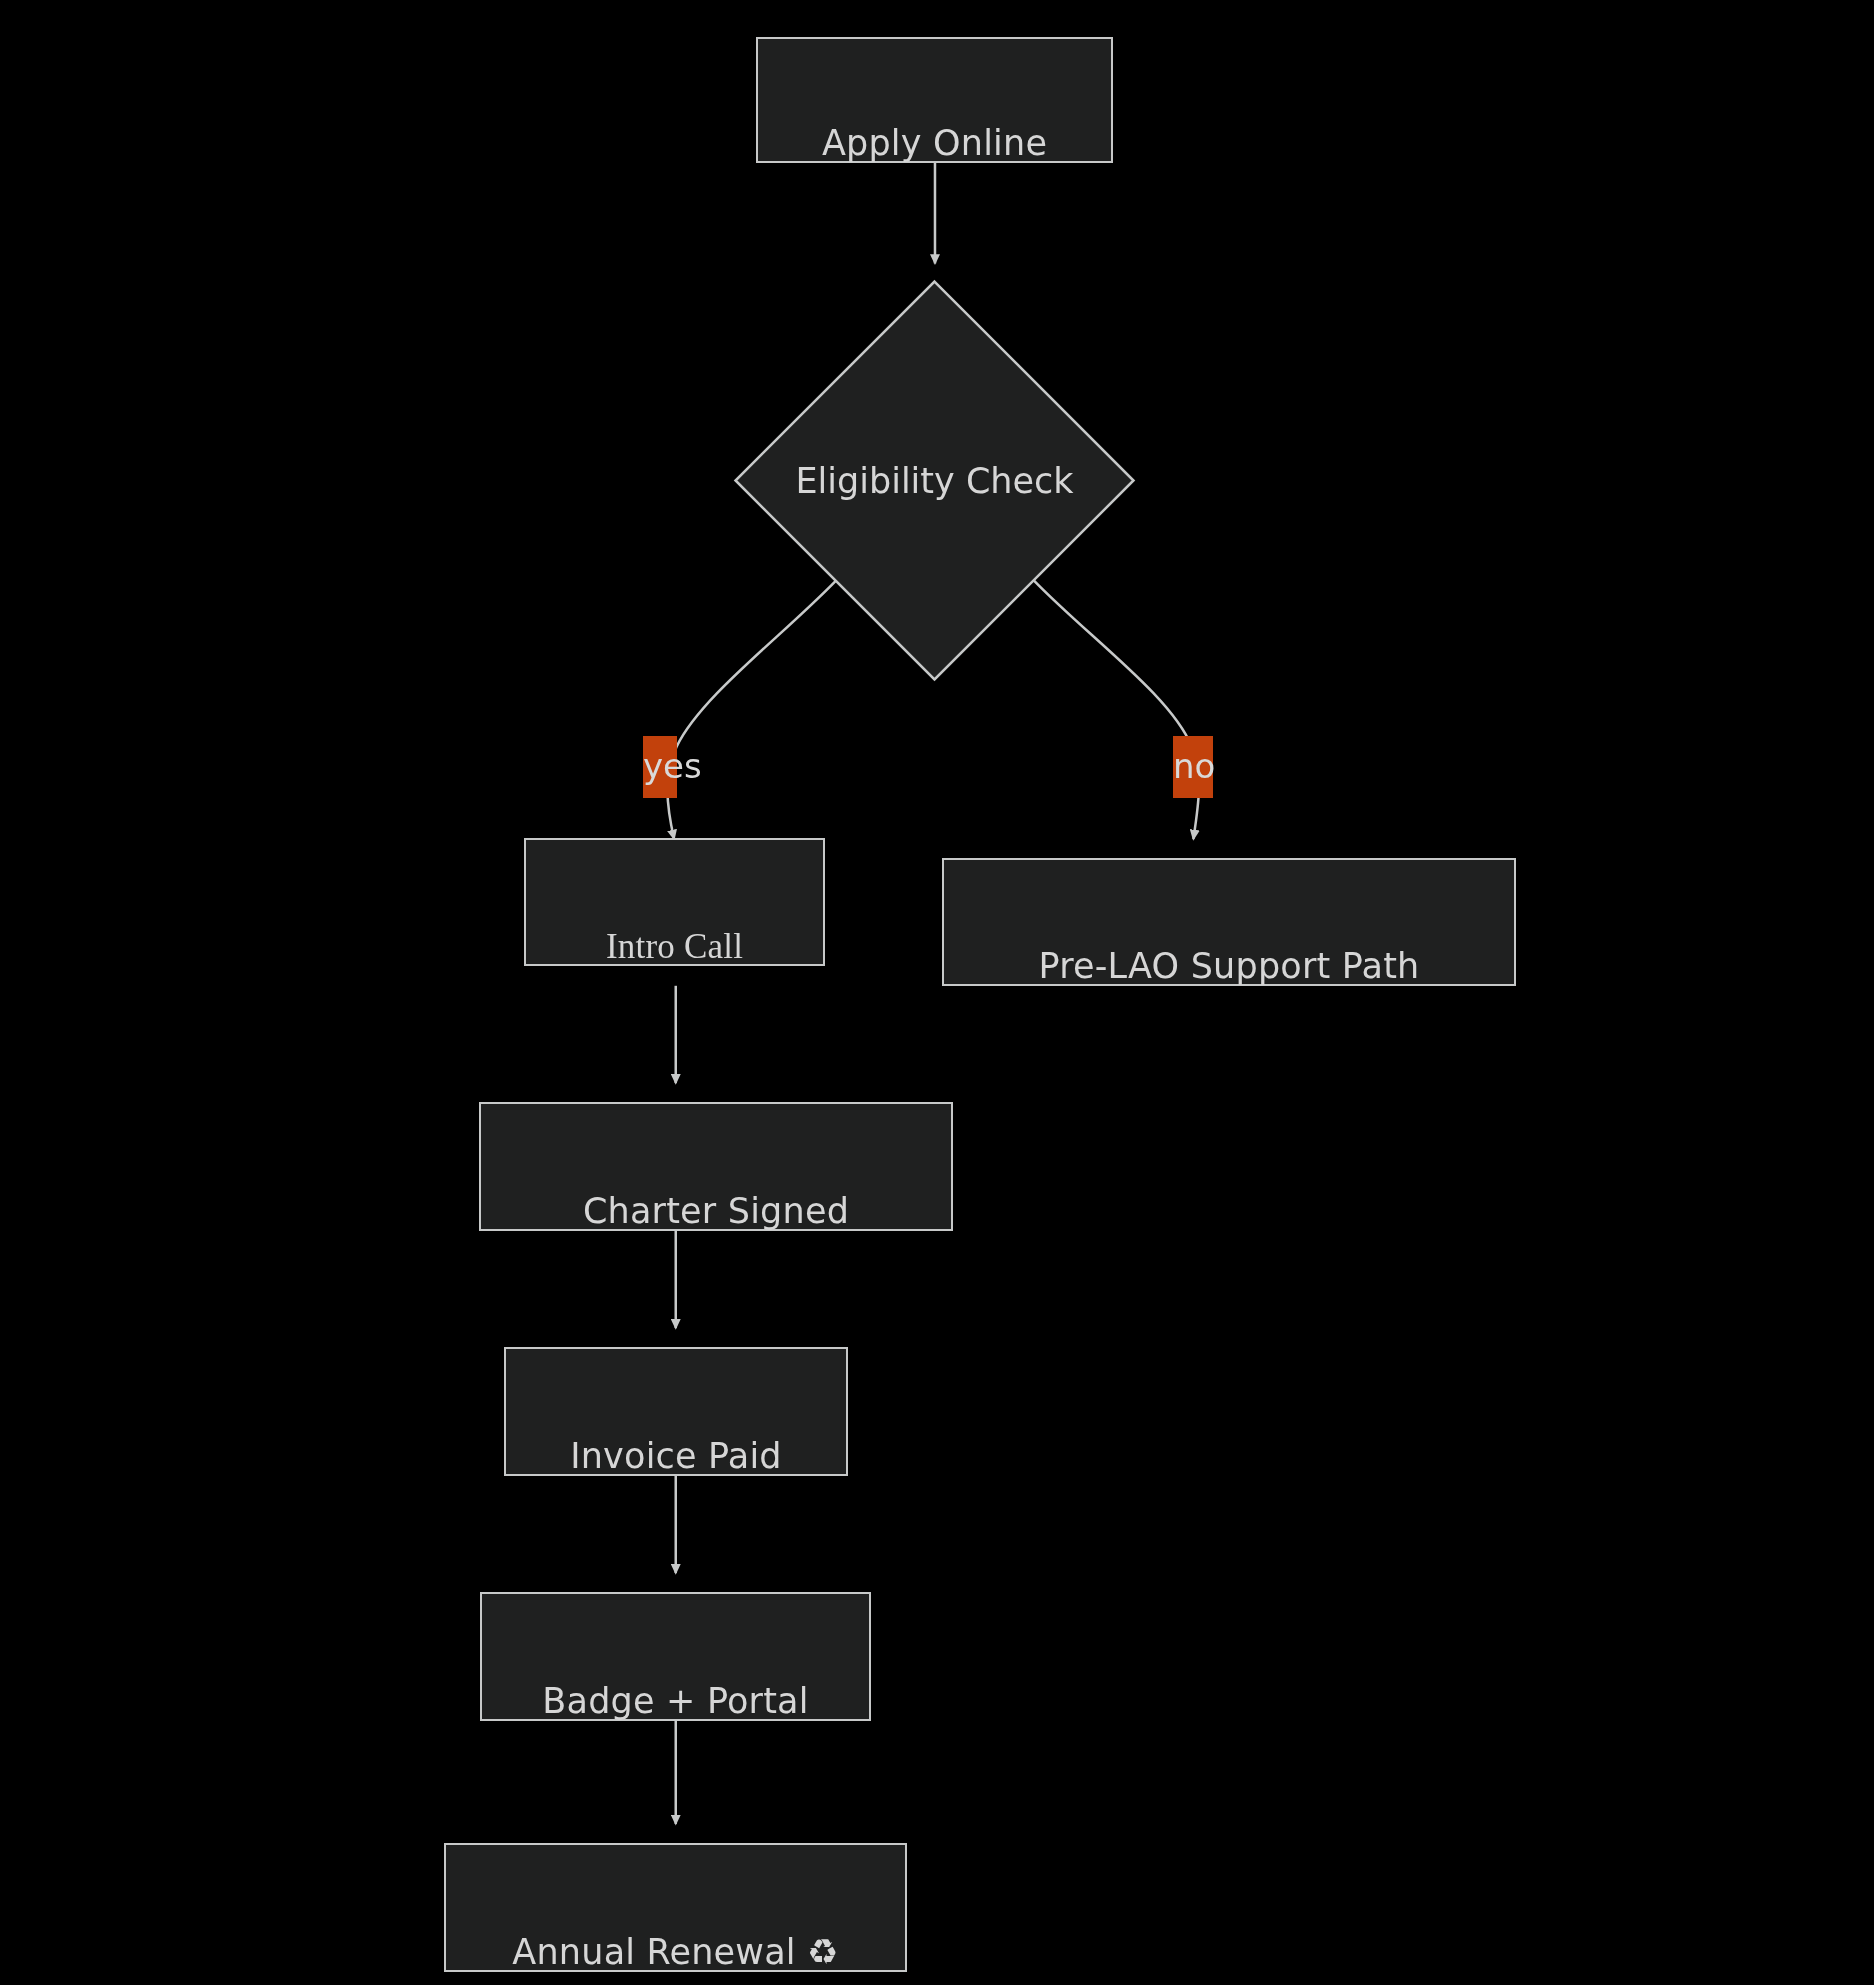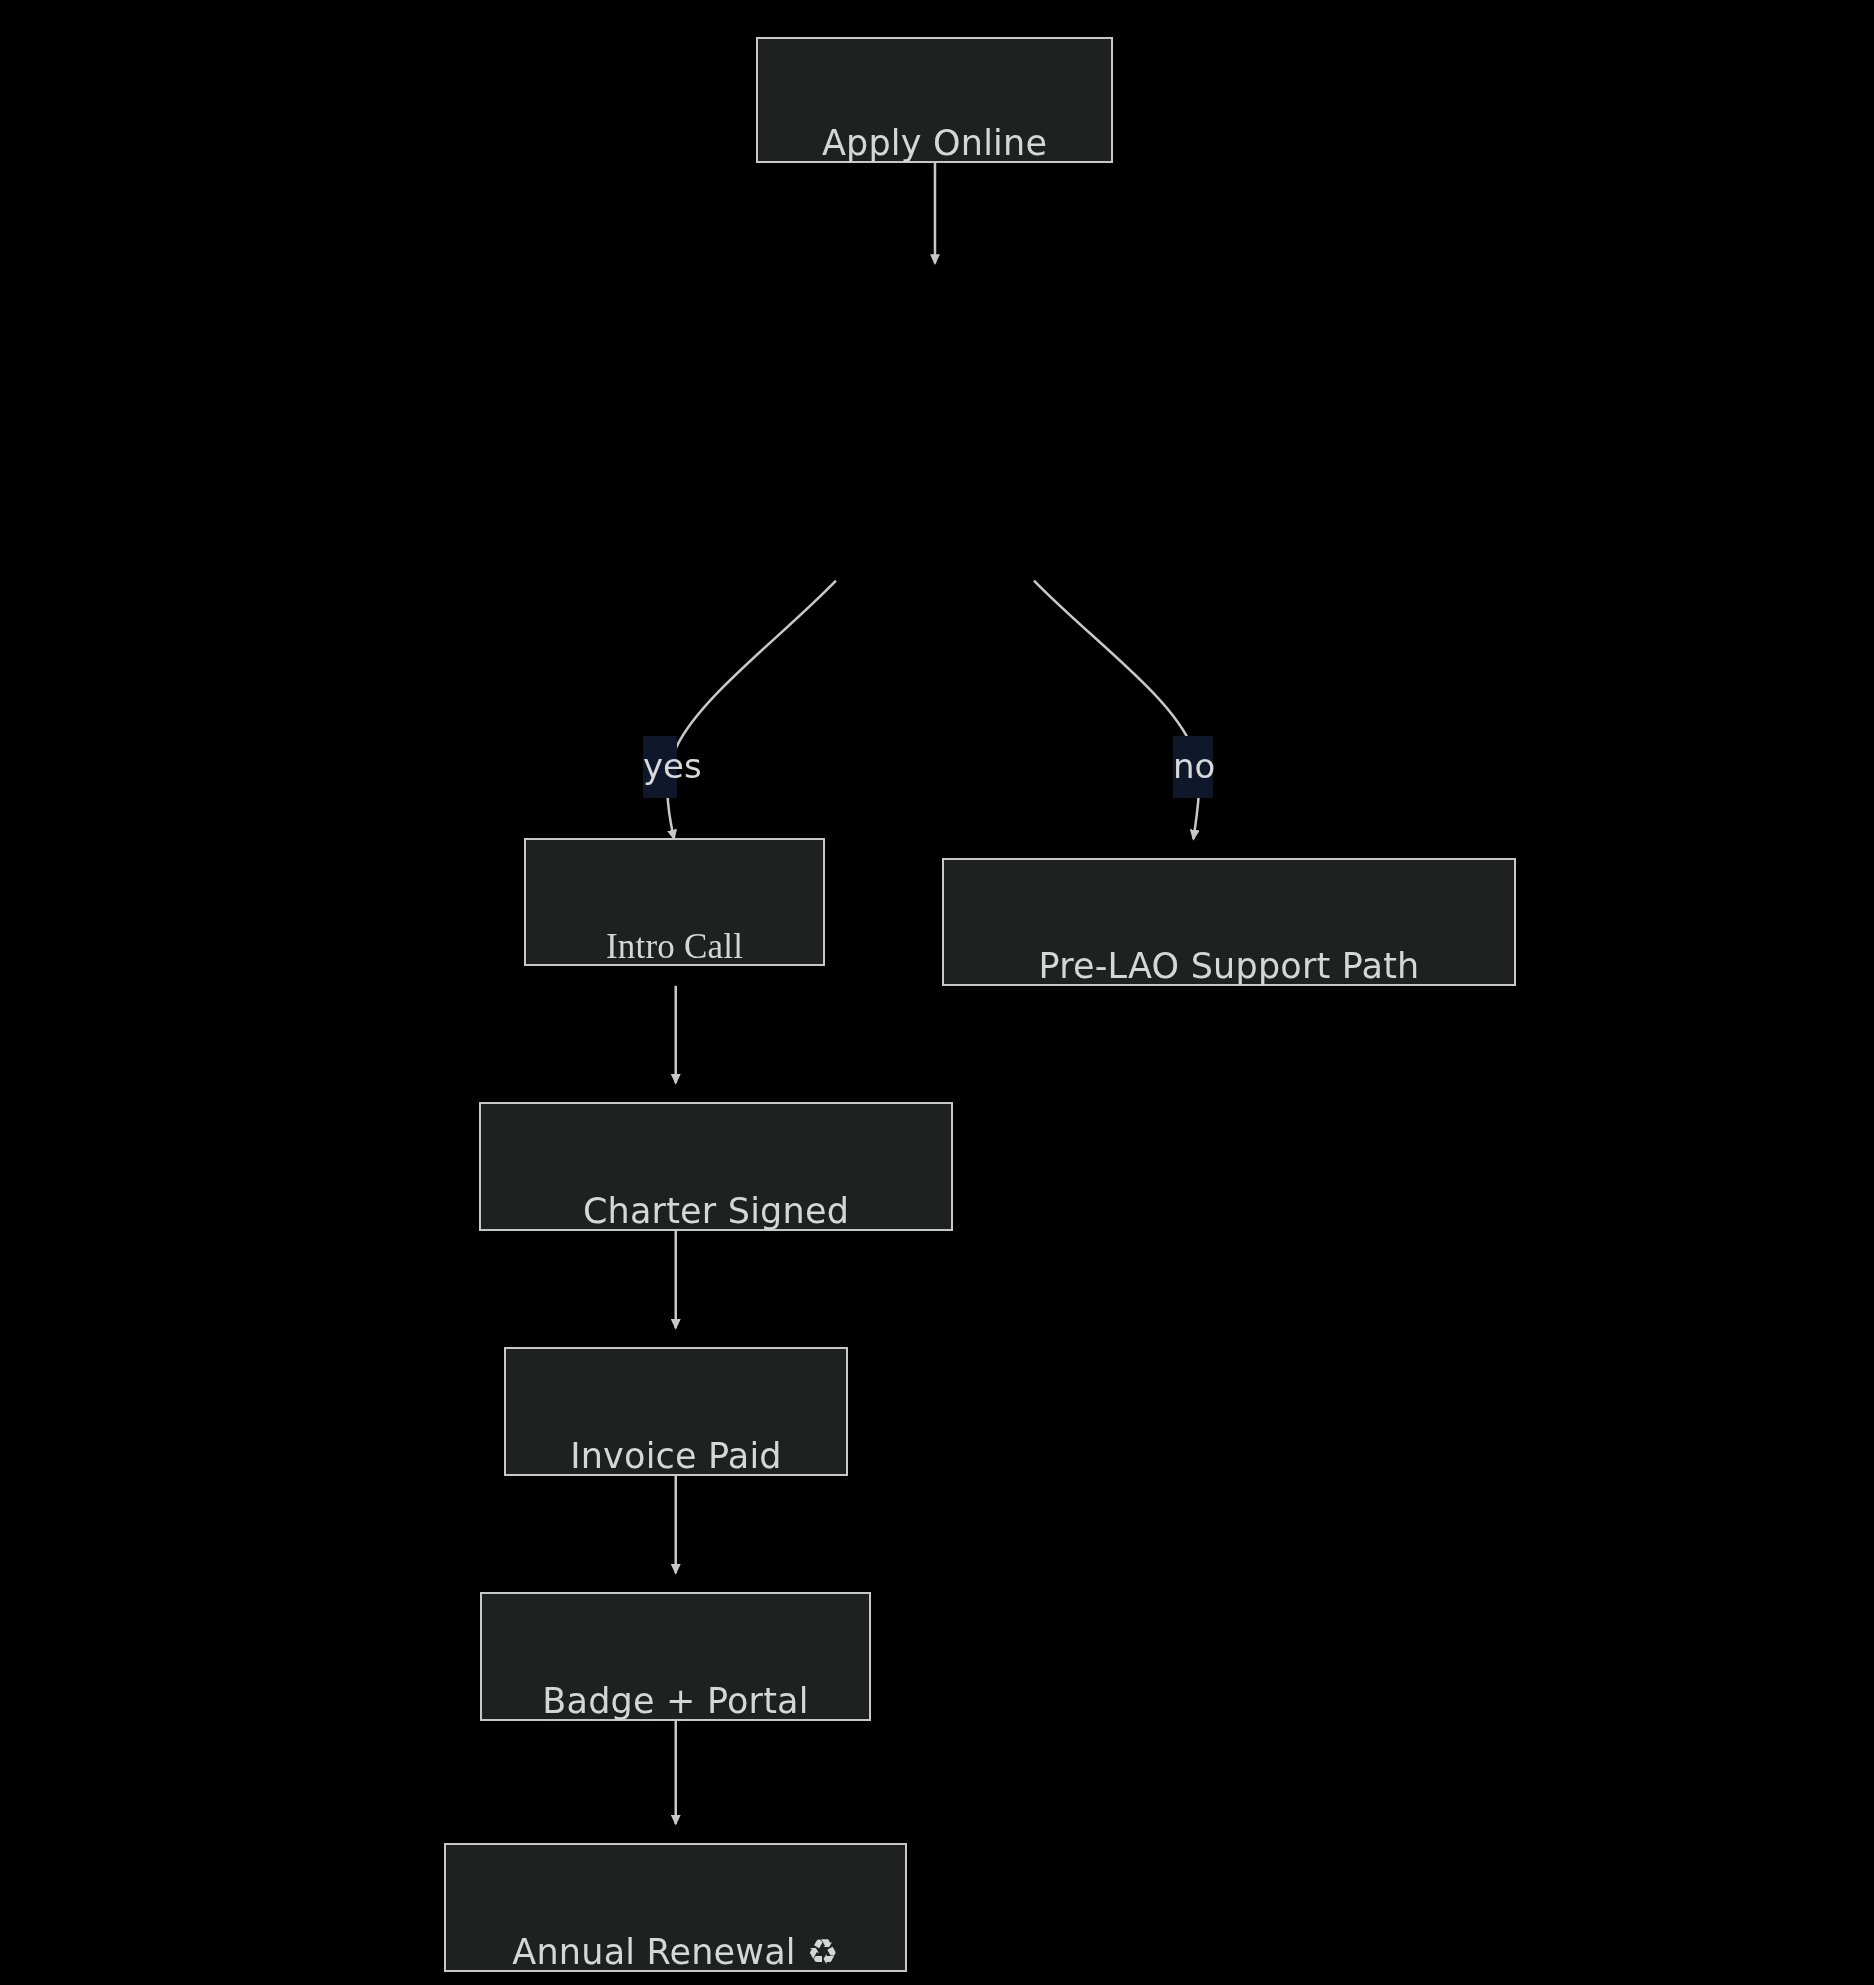--- a/index.html
+++ b/index.html
@@ -65,21 +65,21 @@
     height: 100%;
     display: flex;
     align-items: center;
     justify-content: center;
     color: #d6d6d6;
     font-size: 35px;
     white-space: nowrap;
   }
   .edge-label {
     position: absolute;
-    background: #0f172a;
+    background: #c2410c;
     color: #d9d9d9;
     font-size: 34px;
     line-height: 1;
     padding: 13.4px 0 15px 0;
     text-align: left;
     white-space: nowrap;
   }
 </style>
 </head>
 <body>
@@ -105,20 +105,26 @@
 
     <path d="M805,1759 L805,1875" fill="none" stroke="#c7c9c9" stroke-width="3" marker-end="url(#arrow)"></path>
 
     <path d="M805,2051 L805,2174" fill="none" stroke="#c7c9c9" stroke-width="3" marker-end="url(#arrow)"></path>
   </svg>
 
   <div class="node" style="left:756px; top:37px; width:357px; height:126px;">
     <span class="node-label">Apply Online</span>
   </div>
 
+  <div class="decision" style="left:733px; top:279px;">
+    <svg class="diamond-shape" viewBox="0 0 480 480" preserveAspectRatio="none">
+      <polygon points="240,3 477,240 240,477 3,240" fill="#1f2020" stroke="#c7c9c9" stroke-width="3"></polygon>
+    </svg>
+    <span class="decision-label">Eligibility Check</span>
+  </div>
 
   <div class="edge-label" style="left:643px; top:736px; width:34px;">
     <span>yes</span>
   </div>
 
   <div class="edge-label" style="left:1173px; top:736px; width:40px;">
     <span>no</span>
   </div>
 
   <div class="node" style="left:524px; top:838px; width:301px; height:128px;font-family:Liberation Serif, serif;">

